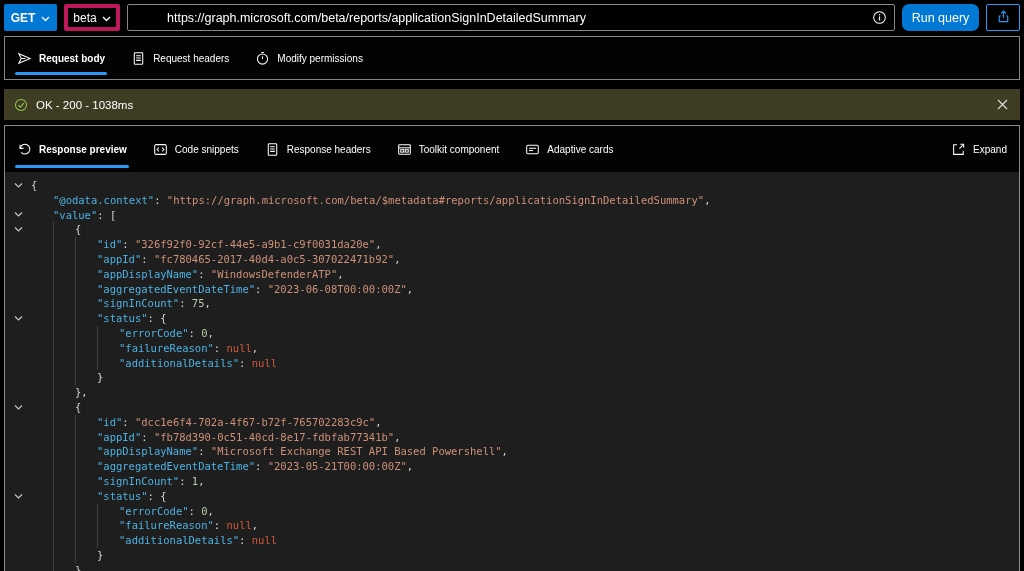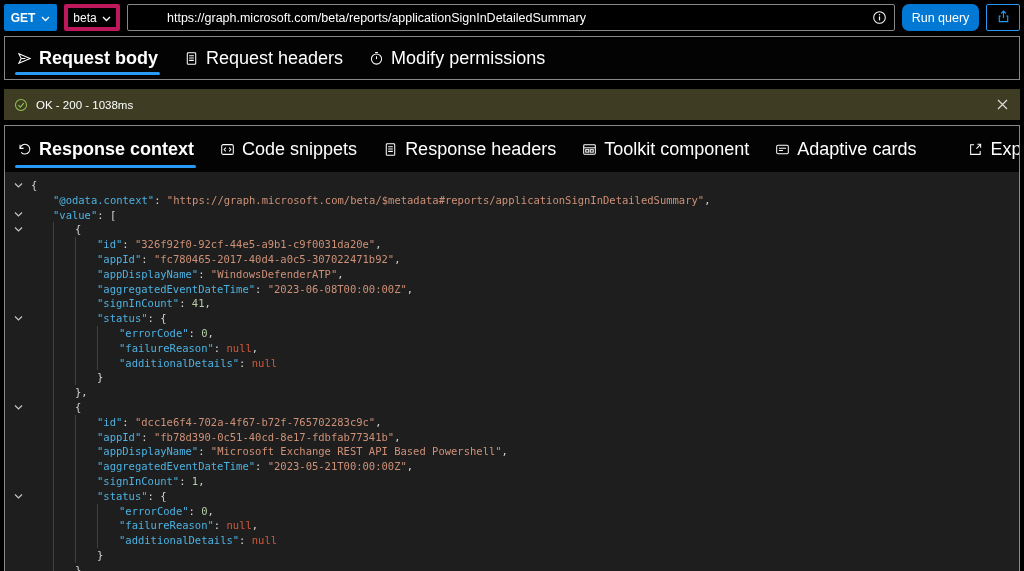--- a/index.html
+++ b/index.html
@@ -22,21 +22,21 @@
     display:flex;align-items:center;justify-content:center;cursor:pointer;}
   .btn-run{width:77px;background:#0078d4;border:none;border-radius:7px;color:#fff;
     font-family:"Liberation Sans",sans-serif;font-size:12.5px;cursor:pointer;}
   .btn-share{width:34px;background:transparent;border:1px solid #2899f5;border-radius:2px;
     color:#2899f5;display:flex;align-items:center;justify-content:center;cursor:pointer;}
   
   .section{margin:0 4px;border:1px solid #8a8886;background:#030303;box-sizing:border-box;}
   .req-section{margin-top:5px;height:44px;}
   
   .tabs{display:flex;align-items:stretch;height:100%;padding:0 12px;gap:26px;}
-  .tab{display:flex;align-items:center;gap:7px;color:#fff;font-size:18px;
+  .tab{display:flex;align-items:center;gap:7px;color:#fff;font-size:10px;
     position:relative;cursor:pointer;white-space:nowrap;}
   .tab .ticon{display:flex;align-items:center;color:#fff;}
   .tab.active{font-weight:700;}
   .tab.active::after{content:"";position:absolute;left:-2px;right:-2px;bottom:4px;height:3px;
     background:#2899f5;border-radius:2px;}
   .tab-spacer{flex:1;}
   
   .status{margin:9px 4px 0 4px;height:31px;background:#3e3d24;display:flex;align-items:center;
     padding:0 10px;gap:8px;font-size:11.5px;color:#fff;}
   .status .chk{display:flex;align-items:center;color:#92c353;}
@@ -145,21 +145,21 @@
 
 <div class="section resp-section">
   <div class="tabs resp-tabs" id="response-tabs">
       <div class="tab active">
         <span class="ticon">
           <svg width="15" height="15" viewBox="0 0 16 16" fill="none" stroke="currentColor" stroke-width="1.1">
             <path d="M3.2 3 V6.8 H7"></path>
             <path d="M3.4 6.6 a5.2 5.2 0 1 1 1.1 4.4"></path>
           </svg>
         </span>
-        <span>Response context</span>
+        <span>Response preview</span>
       </div>
       <div class="tab">
         <span class="ticon">
           <svg width="15" height="15" viewBox="0 0 16 16" fill="none" stroke="currentColor" stroke-width="1.1">
             <rect x="1.8" y="2.8" width="12.4" height="10.4" rx="1.6"></rect>
             <path d="M6.2 6 L4.4 8 L6.2 10"></path>
             <path d="M9.8 6 L11.6 8 L9.8 10"></path>
           </svg>
         </span>
         <span>Code snippets</span>
@@ -264,21 +264,21 @@
         <span class="ind"></span>
         <span class="ind g"></span>
         <span class="ind g"></span>
         <span class="code"><span class="tk-k">"aggregatedEventDateTime"</span><span class="tk-p">: </span><span class="tk-s">"2023-06-08T00:00:00Z"</span><span class="tk-p">,</span></span>
       </div>
       <div class="line">
         <span class="gutter"></span>
         <span class="ind"></span>
         <span class="ind g"></span>
         <span class="ind g"></span>
-        <span class="code"><span class="tk-k">"signInCount"</span><span class="tk-p">: </span><span class="tk-n">41</span><span class="tk-p">,</span></span>
+        <span class="code"><span class="tk-k">"signInCount"</span><span class="tk-p">: </span><span class="tk-n">75</span><span class="tk-p">,</span></span>
       </div>
       <div class="line">
         <span class="gutter">
           <svg width="9" height="7" viewBox="0 0 9 7">
             <polyline points="1,1.5 4.5,5 8,1.5" fill="none" stroke="#c5c5c5" stroke-width="1.2"></polyline>
           </svg>
         </span>
         <span class="ind"></span>
         <span class="ind g"></span>
         <span class="ind g"></span>

